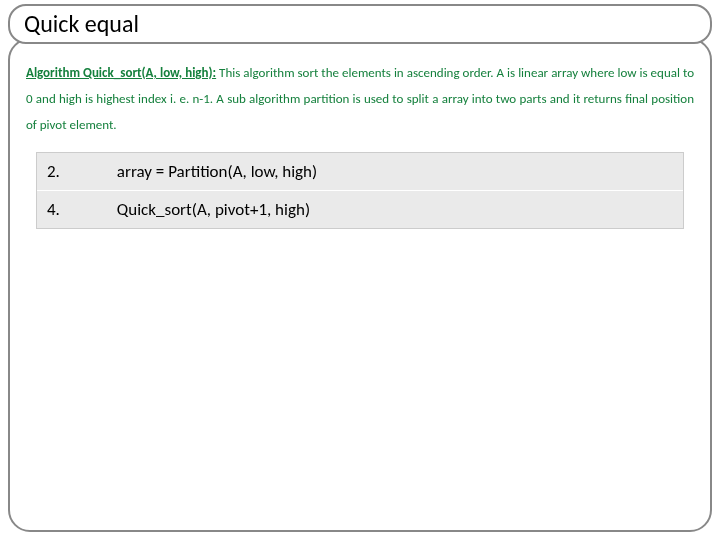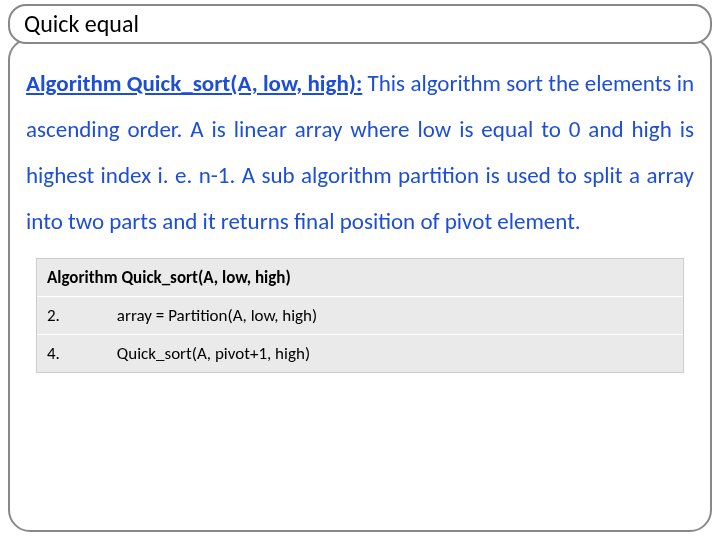--- a/index.html
+++ b/index.html
@@ -35,24 +35,24 @@
   .title-text {
     font-size: 24px;
     font-weight: normal;
     color: #000;
   }
   .content {
     margin-top: 6px;
     padding: 0 2px;
   }
   .description {
-    font-size: 23px;
+    font-size: 13px;
     line-height: 2.0;
     text-align: justify;
-    color: #1d4ed8;
+    color: #15803d;
   }
   .desc-bold {
     font-weight: bold;
     text-decoration: underline;
   }
   .algo-box {
     margin-top: 14px;
     margin-left: 10px;
     margin-right: 10px;
     background: #eaeaea;
@@ -81,21 +81,20 @@
   <div class="title-text">Quick equal</div>
 </div>
 
 <div class="outer-frame">
   <div class="content">
     <p class="description">
       <span class="desc-bold">Algorithm Quick_sort(A, low, high):</span><span> This algorithm sort the elements in ascending order. A is linear array where low is equal to 0 and high is highest index i. e. n-1. A sub algorithm partition is used to split a array into two parts and it returns final position of pivot element.</span>
     </p>
 
     <div class="algo-box">
-      <div class="algo-header">Algorithm Quick_sort(A, low, high)</div>
       <div class="algo-row">
         <span class="step-num">2.</span>
         <span class="step-text2">array = Partition(A, low, high)</span>
       </div>
       <div class="algo-row">
         <span class="step-num">4.</span>
         <span class="step-text2">Quick_sort(A, pivot+1, high)</span>
       </div>
     </div>
   </div>

